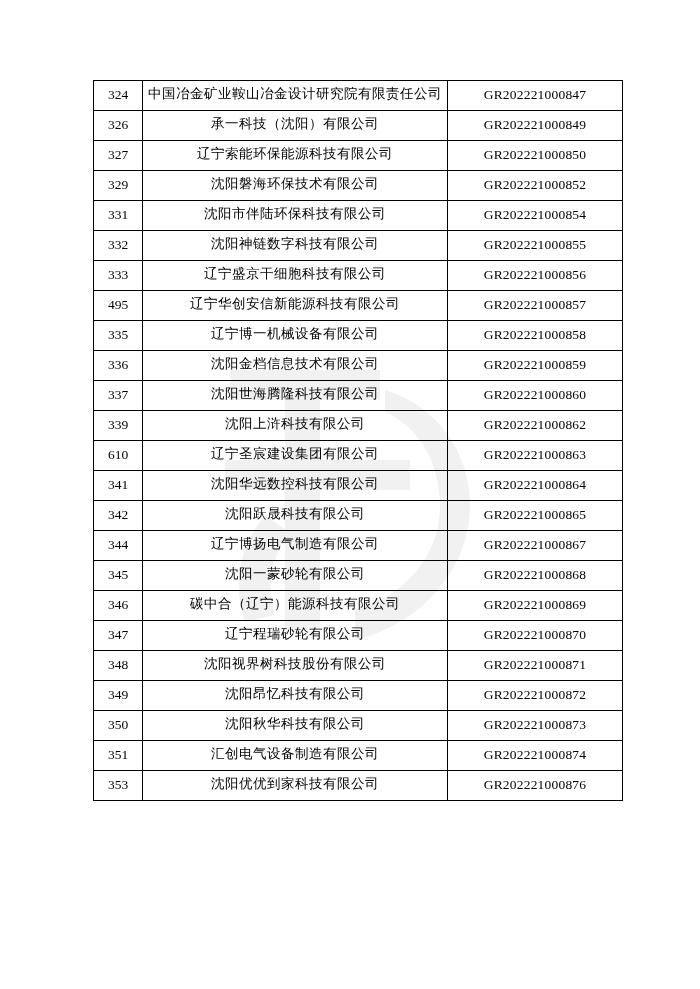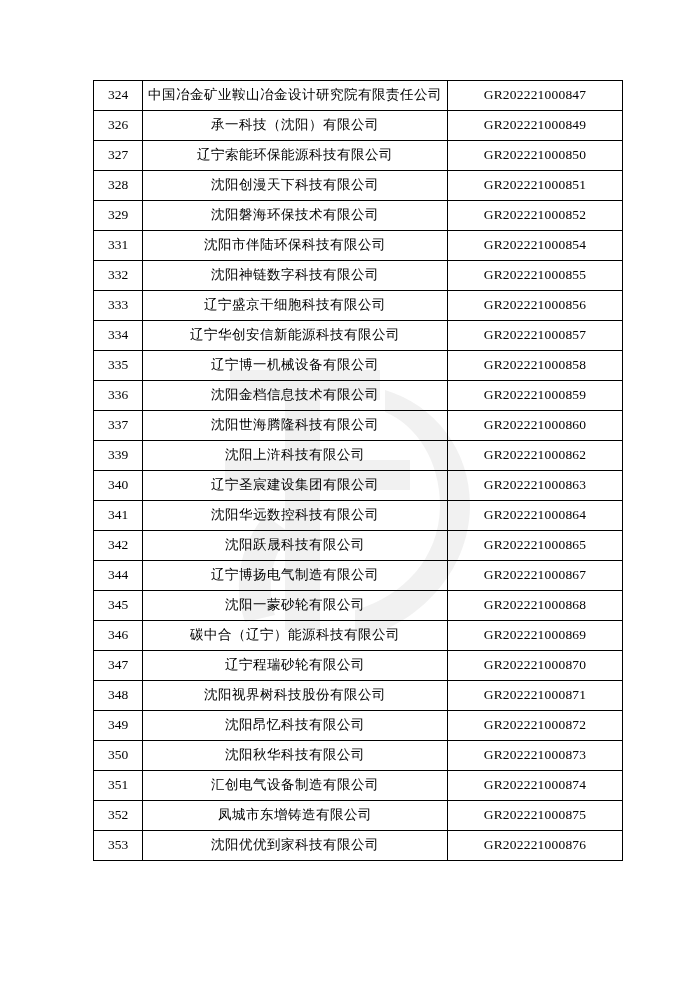--- a/index.html
+++ b/index.html
@@ -52,21 +52,21 @@
     vertical-align: middle;
     color: #000000;
     background: transparent;
   }
   td.col-index {
     width: 44px;
     font-family: "Liberation Serif", "DejaVu Serif", serif;
   }
   td.col-name {
     width: 300px;
-    font-family: Liberation Sans, sans-serif;
+    font-family: Liberation Mono, monospace;
     letter-spacing: 0.5px;
   }
   td.col-cert {
     width: 170px;
     font-family: "Liberation Serif", "DejaVu Serif", serif;
     letter-spacing: 0.2px;
   }
 </style>
 </head>
 <body>
@@ -93,46 +93,41 @@
           <td class="col-index">326</td>
           <td class="col-name">承一科技（沈阳）有限公司</td>
           <td class="col-cert">GR202221000849</td>
         </tr>
         <tr>
           <td class="col-index">327</td>
           <td class="col-name">辽宁索能环保能源科技有限公司</td>
           <td class="col-cert">GR202221000850</td>
         </tr>
         <tr>
-          <td class="col-index">328</td>
-          <td class="col-name">沈阳创漫天下科技有限公司</td>
-          <td class="col-cert">GR202221000851</td>
-        </tr>
-        <tr>
           <td class="col-index">329</td>
           <td class="col-name">沈阳磐海环保技术有限公司</td>
           <td class="col-cert">GR202221000852</td>
         </tr>
         <tr>
           <td class="col-index">331</td>
           <td class="col-name">沈阳市伴陆环保科技有限公司</td>
           <td class="col-cert">GR202221000854</td>
         </tr>
         <tr>
           <td class="col-index">332</td>
           <td class="col-name">沈阳神链数字科技有限公司</td>
           <td class="col-cert">GR202221000855</td>
         </tr>
         <tr>
           <td class="col-index">333</td>
           <td class="col-name">辽宁盛京干细胞科技有限公司</td>
           <td class="col-cert">GR202221000856</td>
         </tr>
         <tr>
-          <td class="col-index">334</td>
+          <td class="col-index">495</td>
           <td class="col-name">辽宁华创安信新能源科技有限公司</td>
           <td class="col-cert">GR202221000857</td>
         </tr>
         <tr>
           <td class="col-index">335</td>
           <td class="col-name">辽宁博一机械设备有限公司</td>
           <td class="col-cert">GR202221000858</td>
         </tr>
         <tr>
           <td class="col-index">336</td>
@@ -143,21 +138,21 @@
           <td class="col-index">337</td>
           <td class="col-name">沈阳世海腾隆科技有限公司</td>
           <td class="col-cert">GR202221000860</td>
         </tr>
         <tr>
           <td class="col-index">339</td>
           <td class="col-name">沈阳上浒科技有限公司</td>
           <td class="col-cert">GR202221000862</td>
         </tr>
         <tr>
-          <td class="col-index">340</td>
+          <td class="col-index">610</td>
           <td class="col-name">辽宁圣宸建设集团有限公司</td>
           <td class="col-cert">GR202221000863</td>
         </tr>
         <tr>
           <td class="col-index">341</td>
           <td class="col-name">沈阳华远数控科技有限公司</td>
           <td class="col-cert">GR202221000864</td>
         </tr>
         <tr>
           <td class="col-index">342</td>
@@ -196,25 +191,20 @@
         </tr>
         <tr>
           <td class="col-index">350</td>
           <td class="col-name">沈阳秋华科技有限公司</td>
           <td class="col-cert">GR202221000873</td>
         </tr>
         <tr>
           <td class="col-index">351</td>
           <td class="col-name">汇创电气设备制造有限公司</td>
           <td class="col-cert">GR202221000874</td>
-        </tr>
-        <tr>
-          <td class="col-index">352</td>
-          <td class="col-name">凤城市东增铸造有限公司</td>
-          <td class="col-cert">GR202221000875</td>
         </tr>
         <tr>
           <td class="col-index">353</td>
           <td class="col-name">沈阳优优到家科技有限公司</td>
           <td class="col-cert">GR202221000876</td>
         </tr>
       </tbody>
     </table>
   </div>
 </div>

